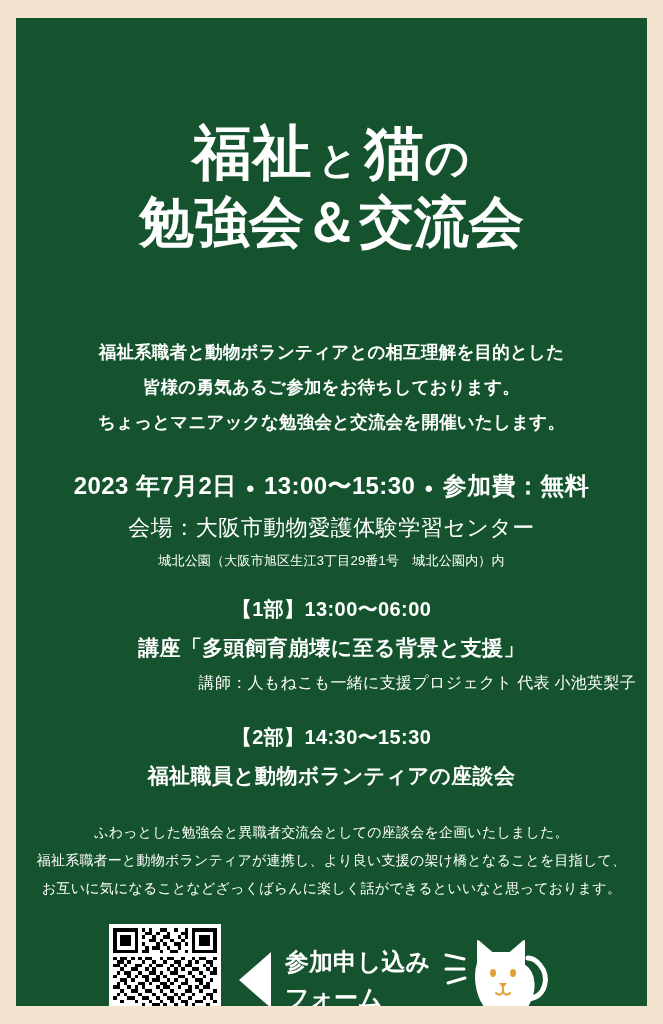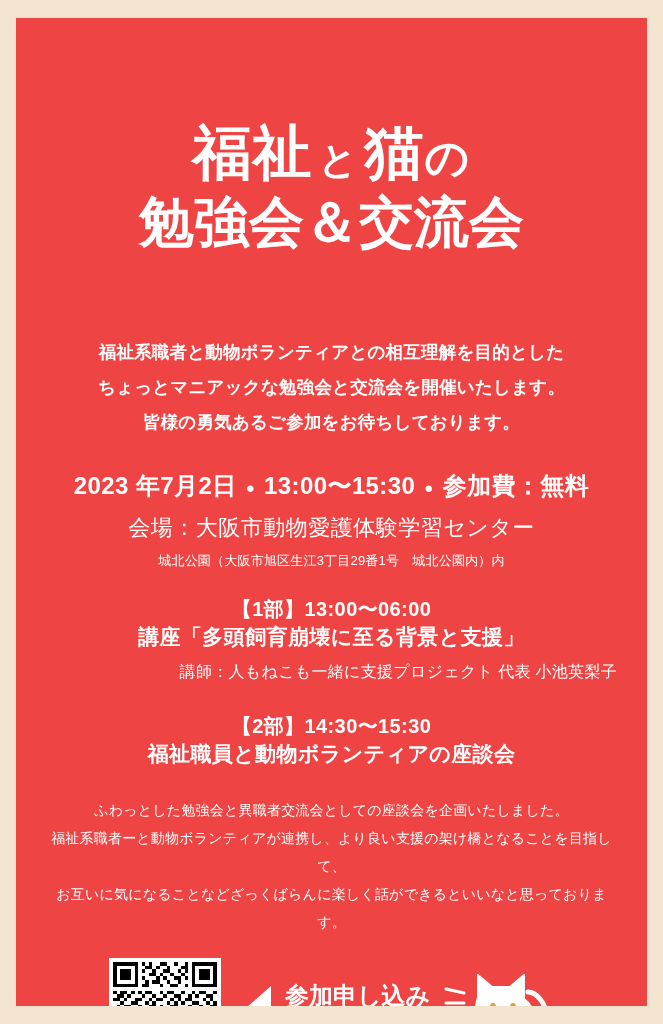--- a/index.html
+++ b/index.html
@@ -16,23 +16,23 @@
     position: relative;
     width: 663px;
     height: 1024px;
     background: #f3e4cf;
     padding: 18px 16px;
   }
   .inner {
     position: relative;
     width: 100%;
     height: 100%;
-    background: #ef4444;
+    background: #14532d;
     color: #ffffff;
-    padding: 0 30px;
+    padding: 0 11px;
     text-align: center;
     overflow: hidden;
   }
 
   
   .title-block {
     margin-top: 104px;
   }
   .title-line1 {
     font-size: 59px;
@@ -91,20 +91,21 @@
 
   
   .session { margin-top: 26px; }
   .session.second { margin-top: 30px; }
   .session-head {
     font-size: 20px;
     font-weight: bold;
     letter-spacing: 0.4px;
   }
   .session-title {
+    margin-top: 11px;
     font-size: 21px;
     font-weight: bold;
     letter-spacing: 0.4px;
   }
   .session-speaker {
     margin-top: 11px;
     font-size: 16px;
     letter-spacing: 0.3px;
     text-align: right;
   }
@@ -167,22 +168,22 @@
 
     <div class="title-block">
       <div class="title-line1">
         <span>福祉</span><span class="small">と</span><span>猫</span><span class="small2">の</span>
       </div>
       <div class="title-line2">勉強会＆交流会</div>
     </div>
 
     <div class="lead">
       <div>福祉系職者と動物ボランティアとの相互理解を目的とした</div>
+      <div>皆様の勇気あるご参加をお待ちしております。</div>
       <div>ちょっとマニアックな勉強会と交流会を開催いたします。</div>
-      <div>皆様の勇気あるご参加をお待ちしております。</div>
     </div>
 
     <div class="factline">
       <span>2023 年7月2日</span><span class="dot">●</span><span>13:00〜15:30</span><span class="dot">●</span><span>参加費：無料</span>
     </div>
     <div class="venue">会場：大阪市動物愛護体験学習センター</div>
     <div class="address">城北公園（大阪市旭区生江3丁目29番1号　城北公園内）内</div>
 
     <div class="session">
       <div class="session-head">【1部】13:00〜06:00</div>

